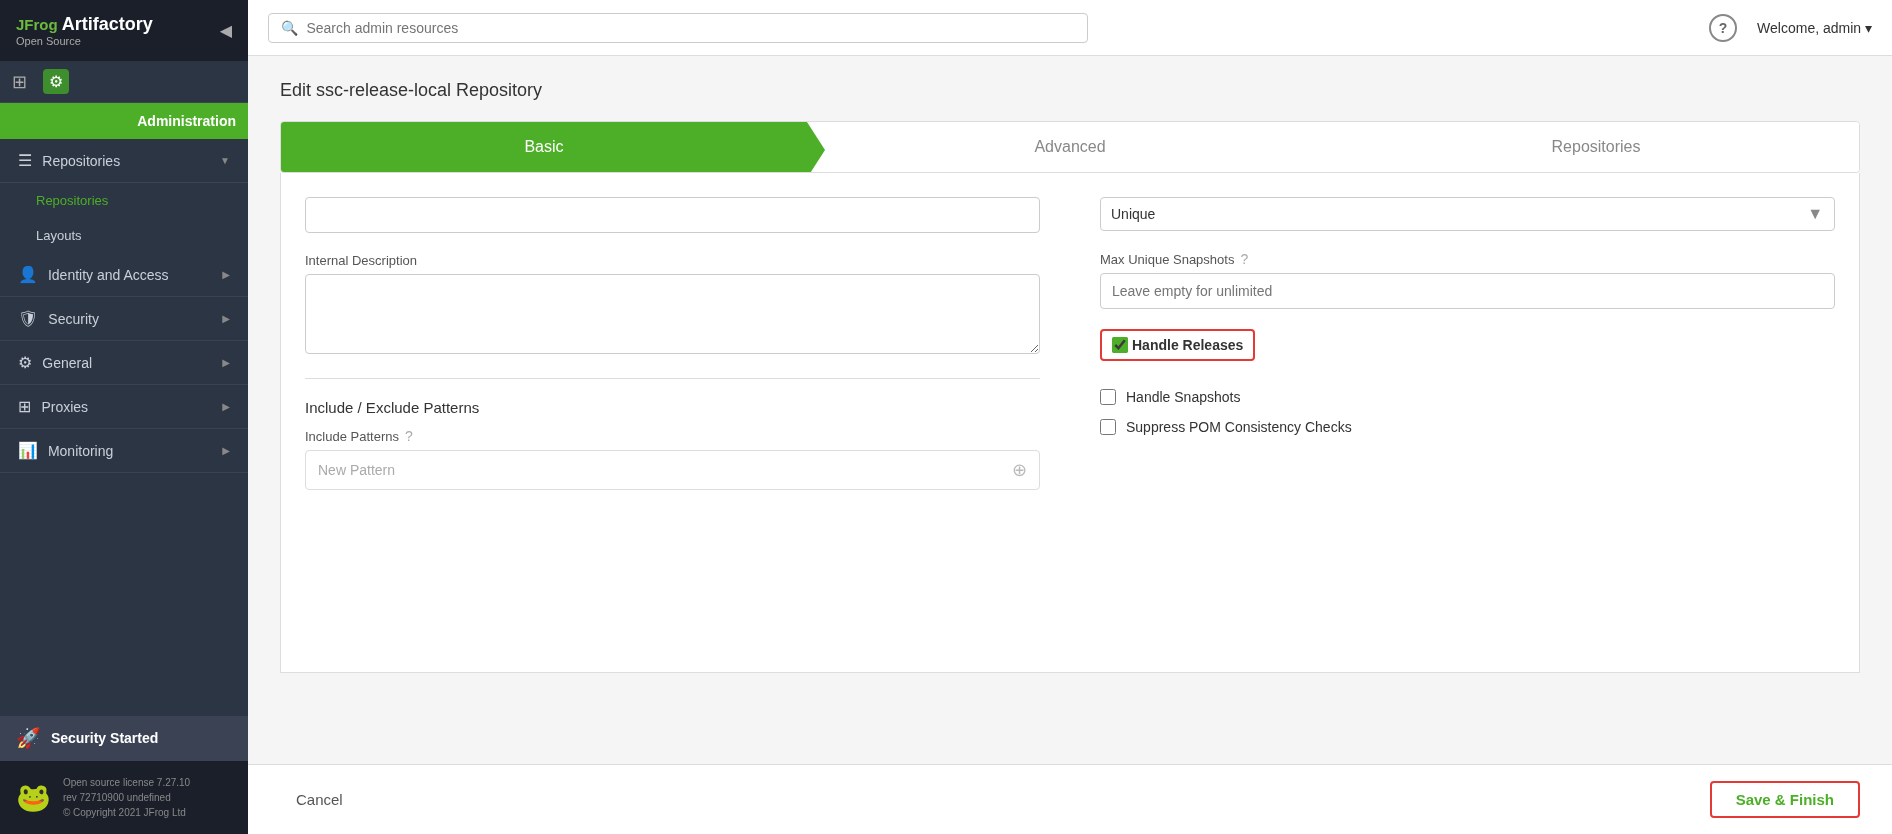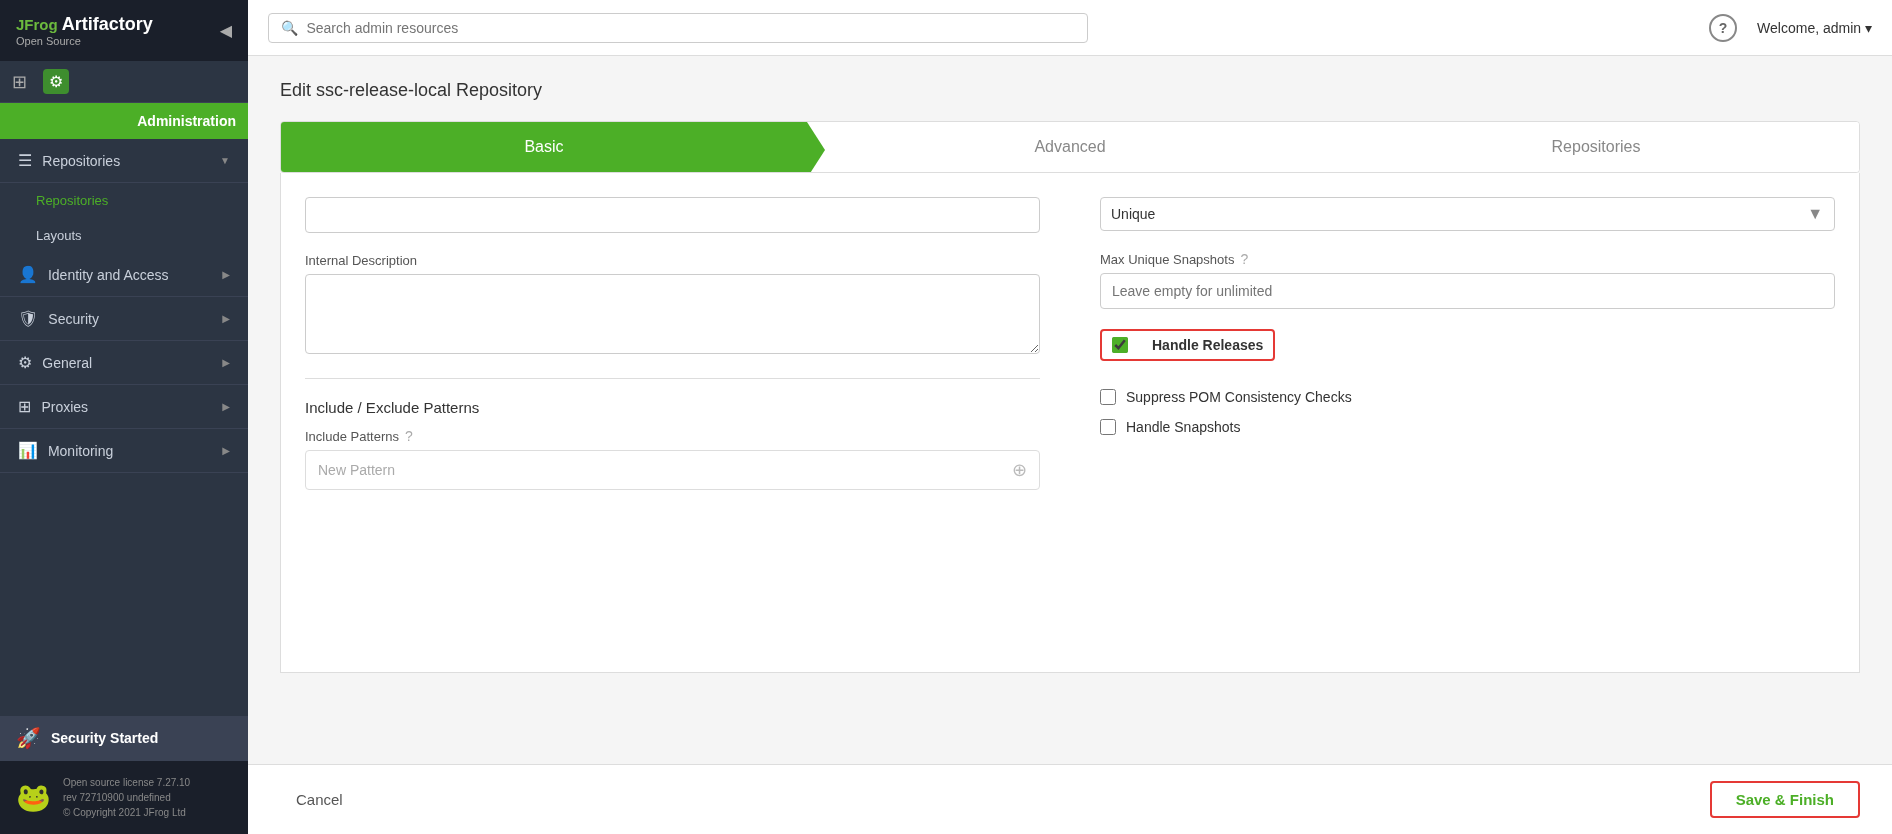--- a/index.html
+++ b/index.html
@@ -350,21 +350,21 @@
       font-size: 14px;
       color: #333;
     }
 
     .handle-releases-wrapper {
       border: 2px solid #e53935;
       border-radius: 4px;
       padding: 6px 10px;
       display: inline-flex;
       align-items: center;
-      gap: 24px;
+      gap: 4px;
       margin-bottom: 14px;
     }
 
     .handle-releases-wrapper input[type="checkbox"] {
       width: 16px;
       height: 16px;
       accent-color: #4caf27;
     }
 
     .handle-releases-label {
@@ -603,26 +603,26 @@
 
         <div style="margin-bottom: 14px;">
           <div class="handle-releases-wrapper">
             <input type="checkbox" checked="" style="accent-color: rgb(76, 175, 39);">
             <span class="handle-releases-label">Handle Releases</span>
           </div>
         </div>
 
         <div class="checkbox-group">
           <input type="checkbox" style="">
-          <span class="checkbox-label">Suppress POM Consistency Checks</span>
+          <span class="checkbox-label">Handle Snapshots</span>
         </div>
 
         <div class="checkbox-group">
           <input type="checkbox" style="">
-          <span class="checkbox-label">Handle Snapshots</span>
+          <span class="checkbox-label">Suppress POM Consistency Checks</span>
         </div>
       </div>
     </div>
   </div>
 
   <div class="footer-actions">
     <button class="btn-cancel">Cancel</button>
     <button class="btn-save">Save &amp; Finish</button>
   </div>
 </div>

